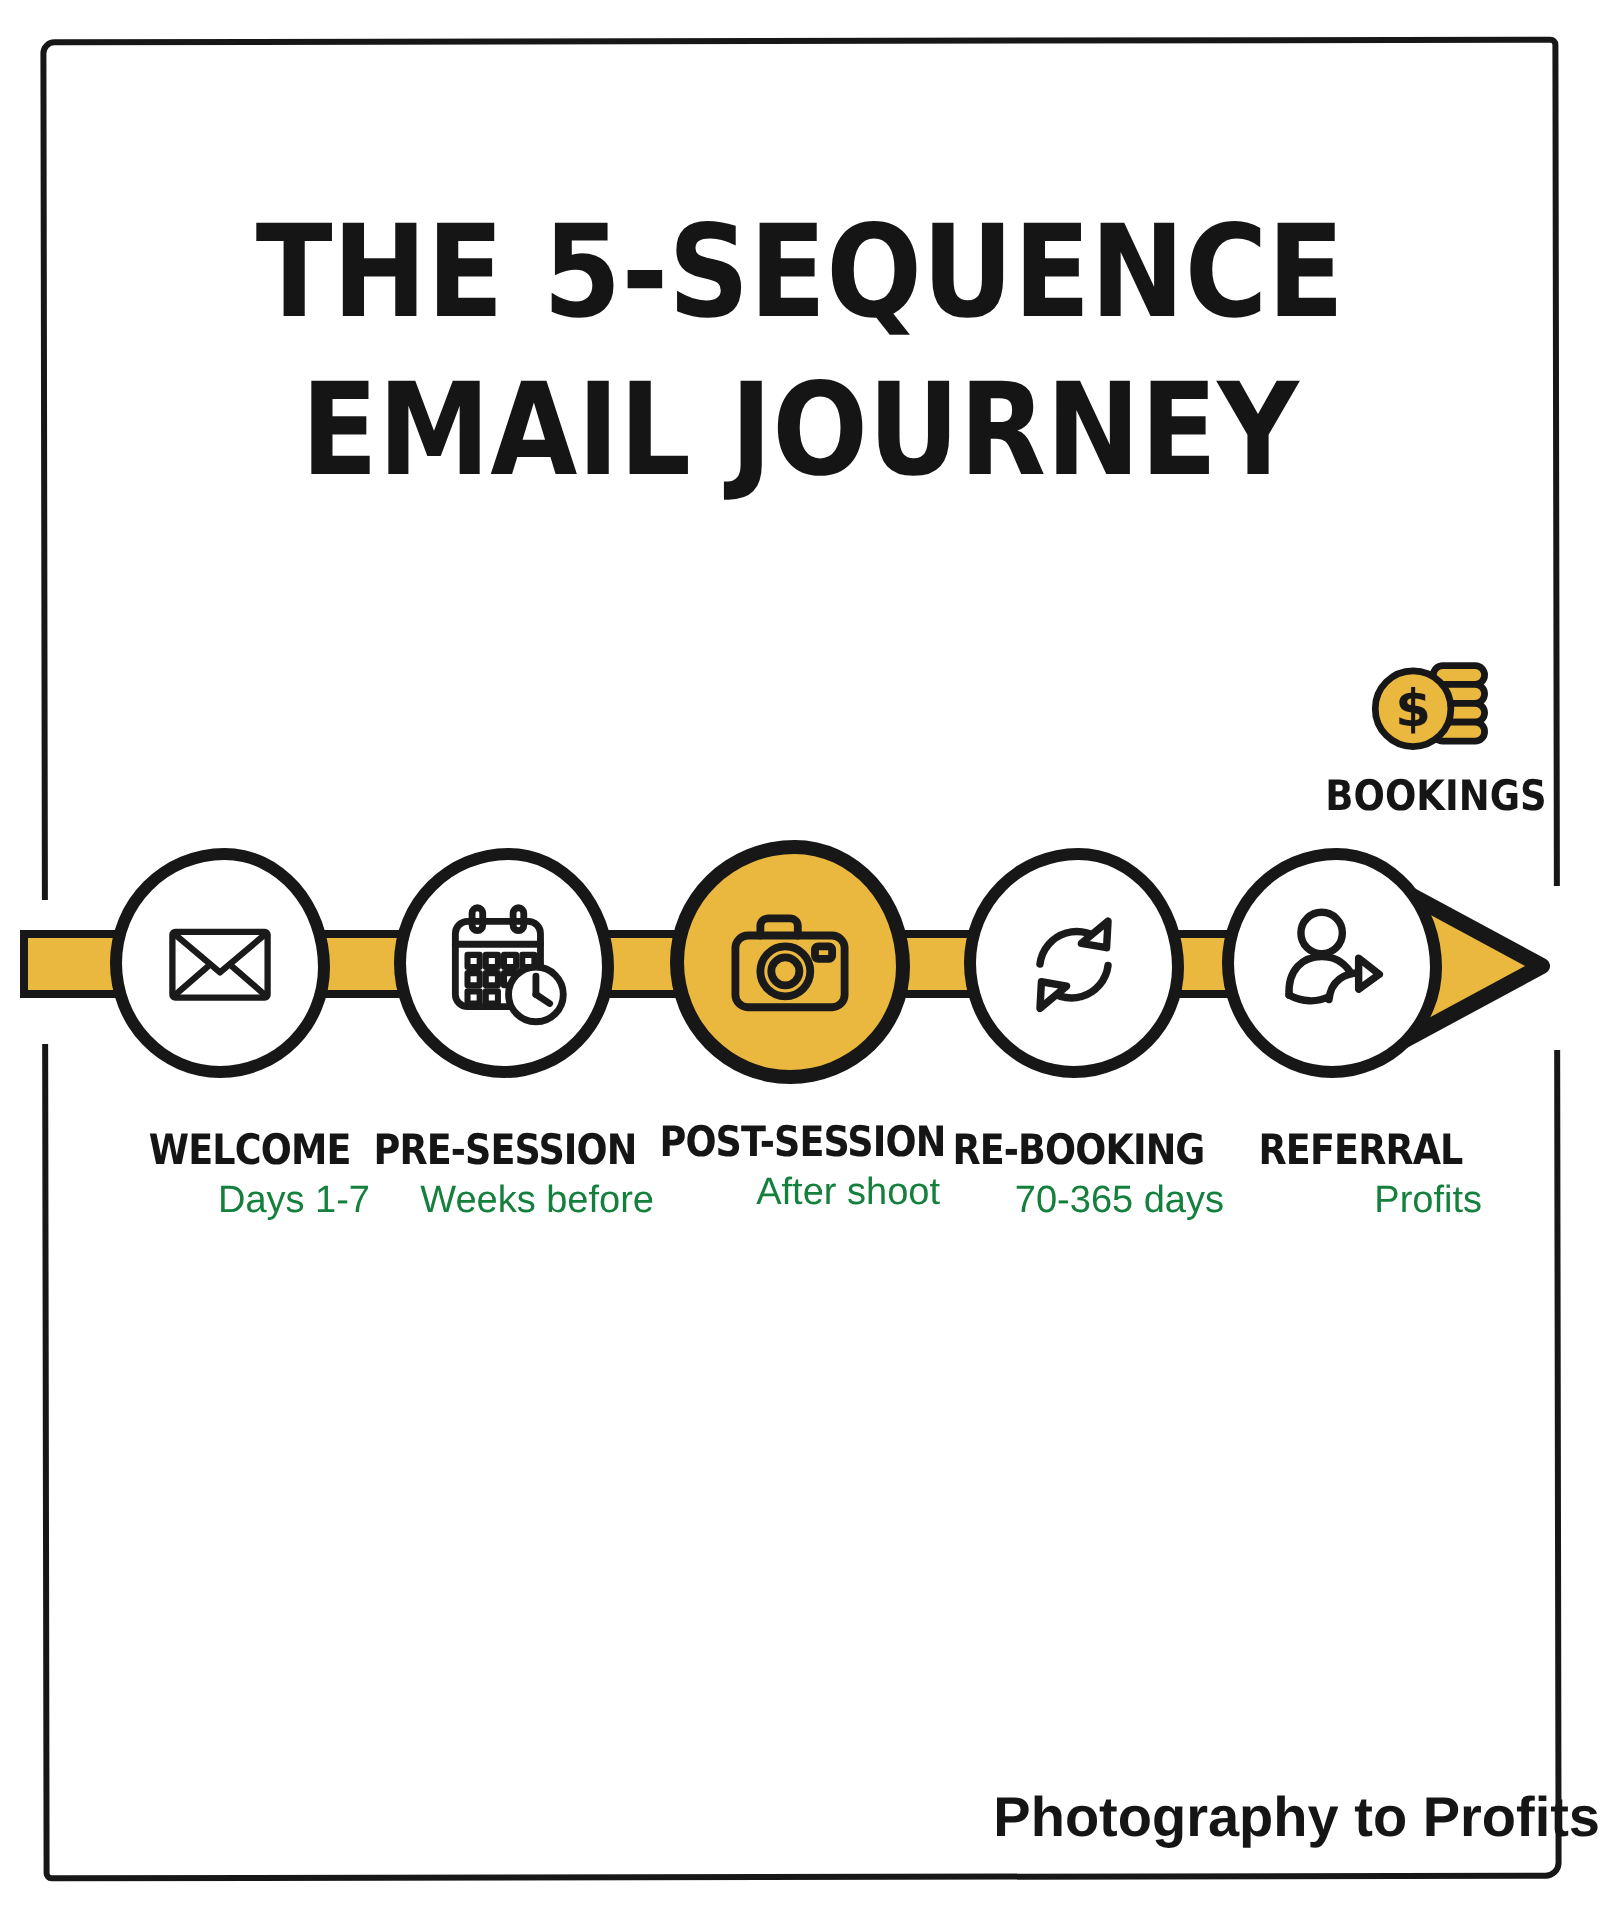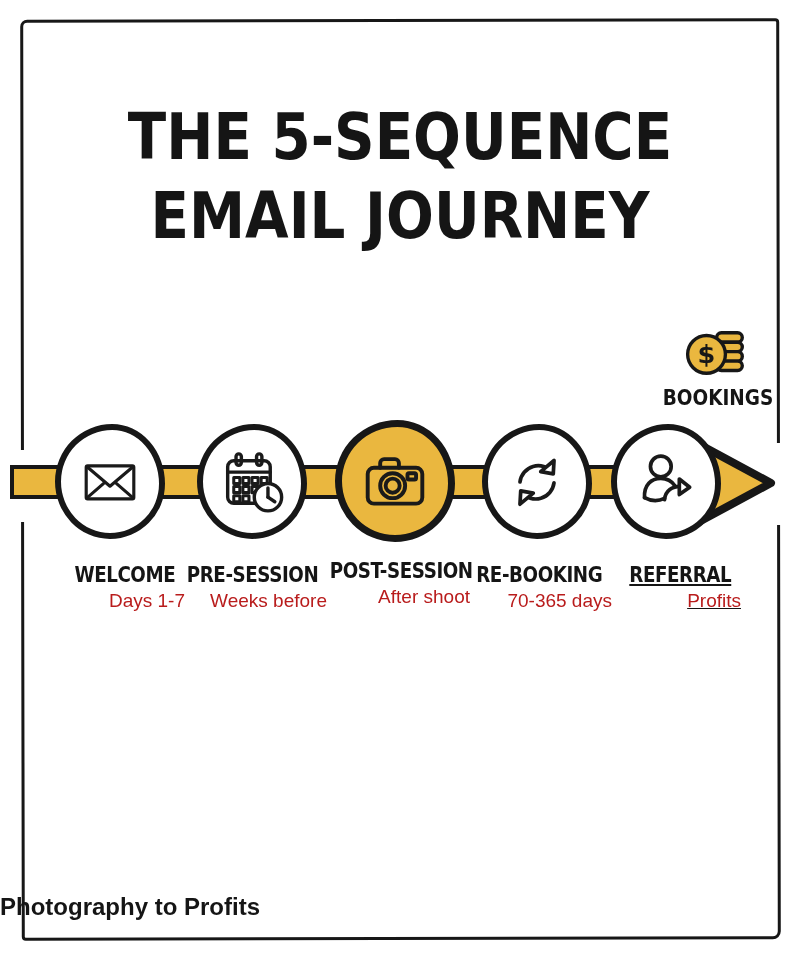--- a/index.html
+++ b/index.html
@@ -38,47 +38,47 @@
     position: absolute; left: 10px; top: 465px; width: 702px; height: 34px;
     background: #EAB73F; border: 4px solid #171717; z-index: 3;
   }
   .arrow-head { position: absolute; left: 688px; top: 430px; z-index: 4; }
 
   .step { position: absolute; top: 424px; width: 150px; text-align: right; z-index: 4; }
   .step-1 { left: 35px; }
   .step-2 { left: 177px; }
   .step-3 { left: 320px; }
   .step-4 { left: 462px; }
-  .step-5 { left: 591px; text-decoration: underline; }
+  .step-5 { left: 591px; }
 
   .node {
     width: 110px; height: 115px; margin: 0 auto; background: #ffffff;
     border: 6px solid #171717; border-radius: 52% 48% 50% 50% / 50% 52% 48% 50%;
     display: flex; align-items: center; justify-content: center;
   }
   .node.highlight {
     width: 120px; height: 122px; margin-top: -4px; background: #EAB73F;
     border-width: 7px;
   }
   .step-3 .node { position: relative; top: 0; }
 
   .step-label {
     margin-top: 24px; font-size: 21px; font-weight: 800; letter-spacing: -0.5px;
     transform: scaleX(0.87); white-space: nowrap;
   }
   .step-3 .step-label { margin-top: 17px; }
   .step-sub {
     margin-top: 3px; font-family: "Liberation Sans", sans-serif;
-    font-size: 19px; font-weight: 400; color: #b91c1c; white-space: nowrap;
+    font-size: 19px; font-weight: 400; color: #15803d; white-space: nowrap;
   }
 
   
   .footer {
-    position: absolute; left: 0; top: 893px; width: 800px; text-align: left;
-    font-family: "Liberation Sans", sans-serif; font-size: 24px; font-weight: 700;
+    position: absolute; left: 0; top: 893px; width: 800px; text-align: right;
+    font-family: "Liberation Sans", sans-serif; font-size: 28px; font-weight: 700;
     z-index: 3;
   }
 
   svg { display: block; }
 </style>
 </head>
 <body>
 
 <div class="canvas">
 

